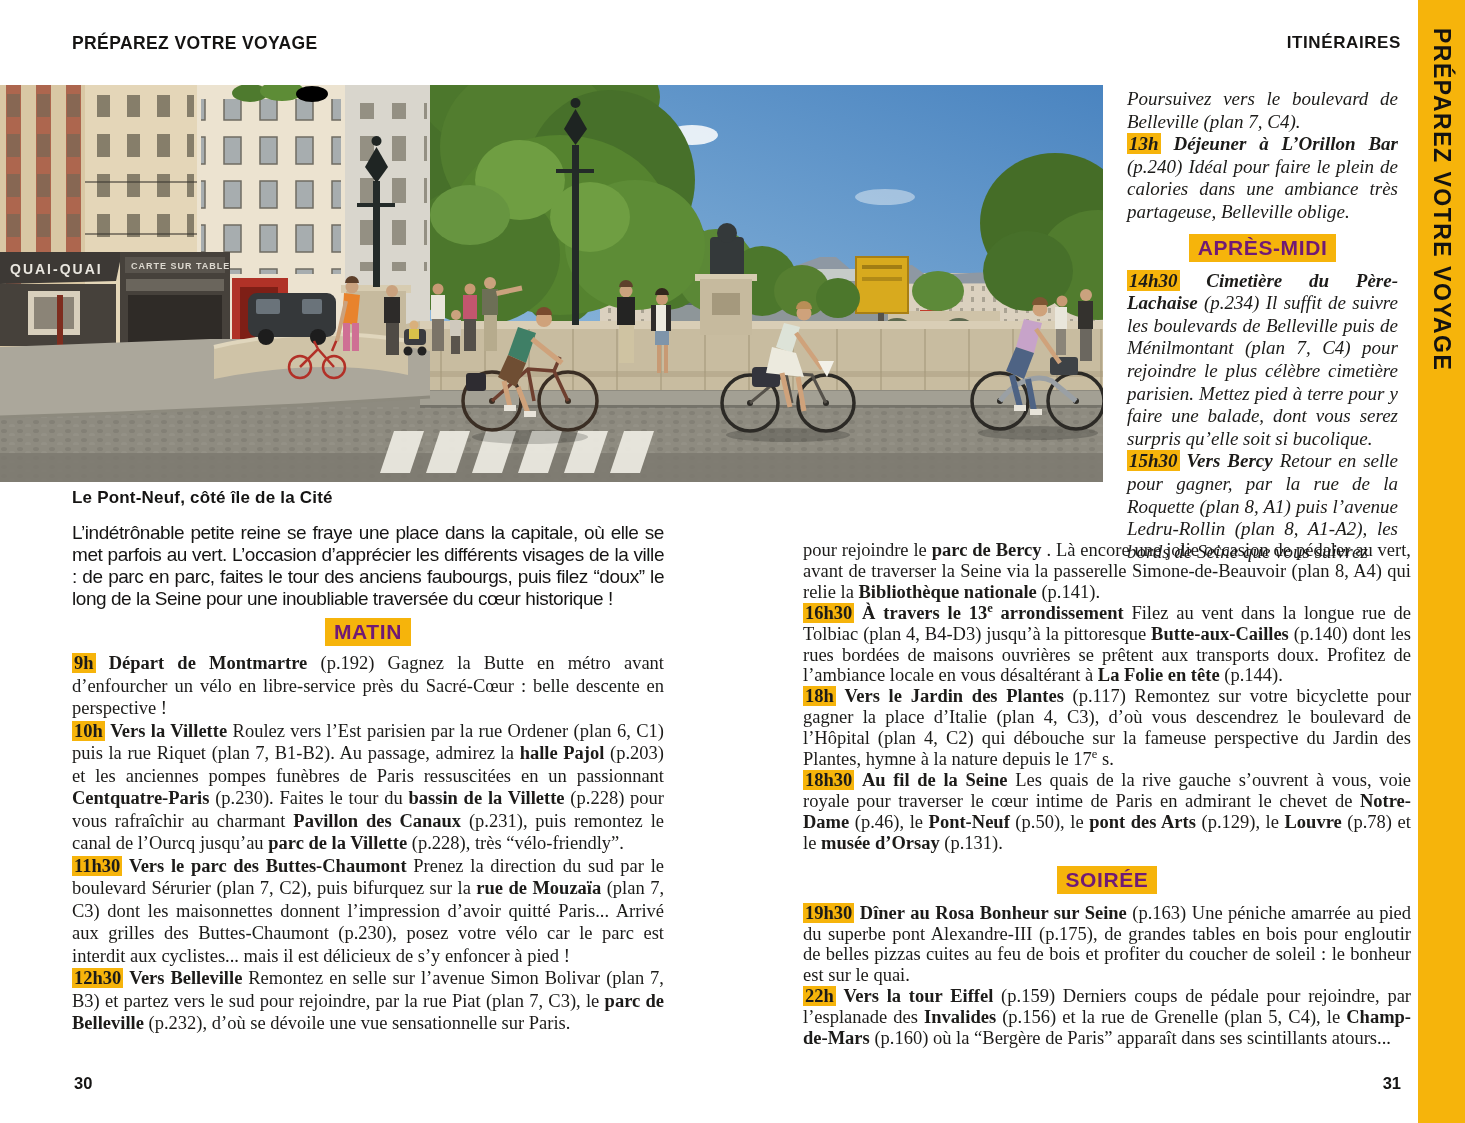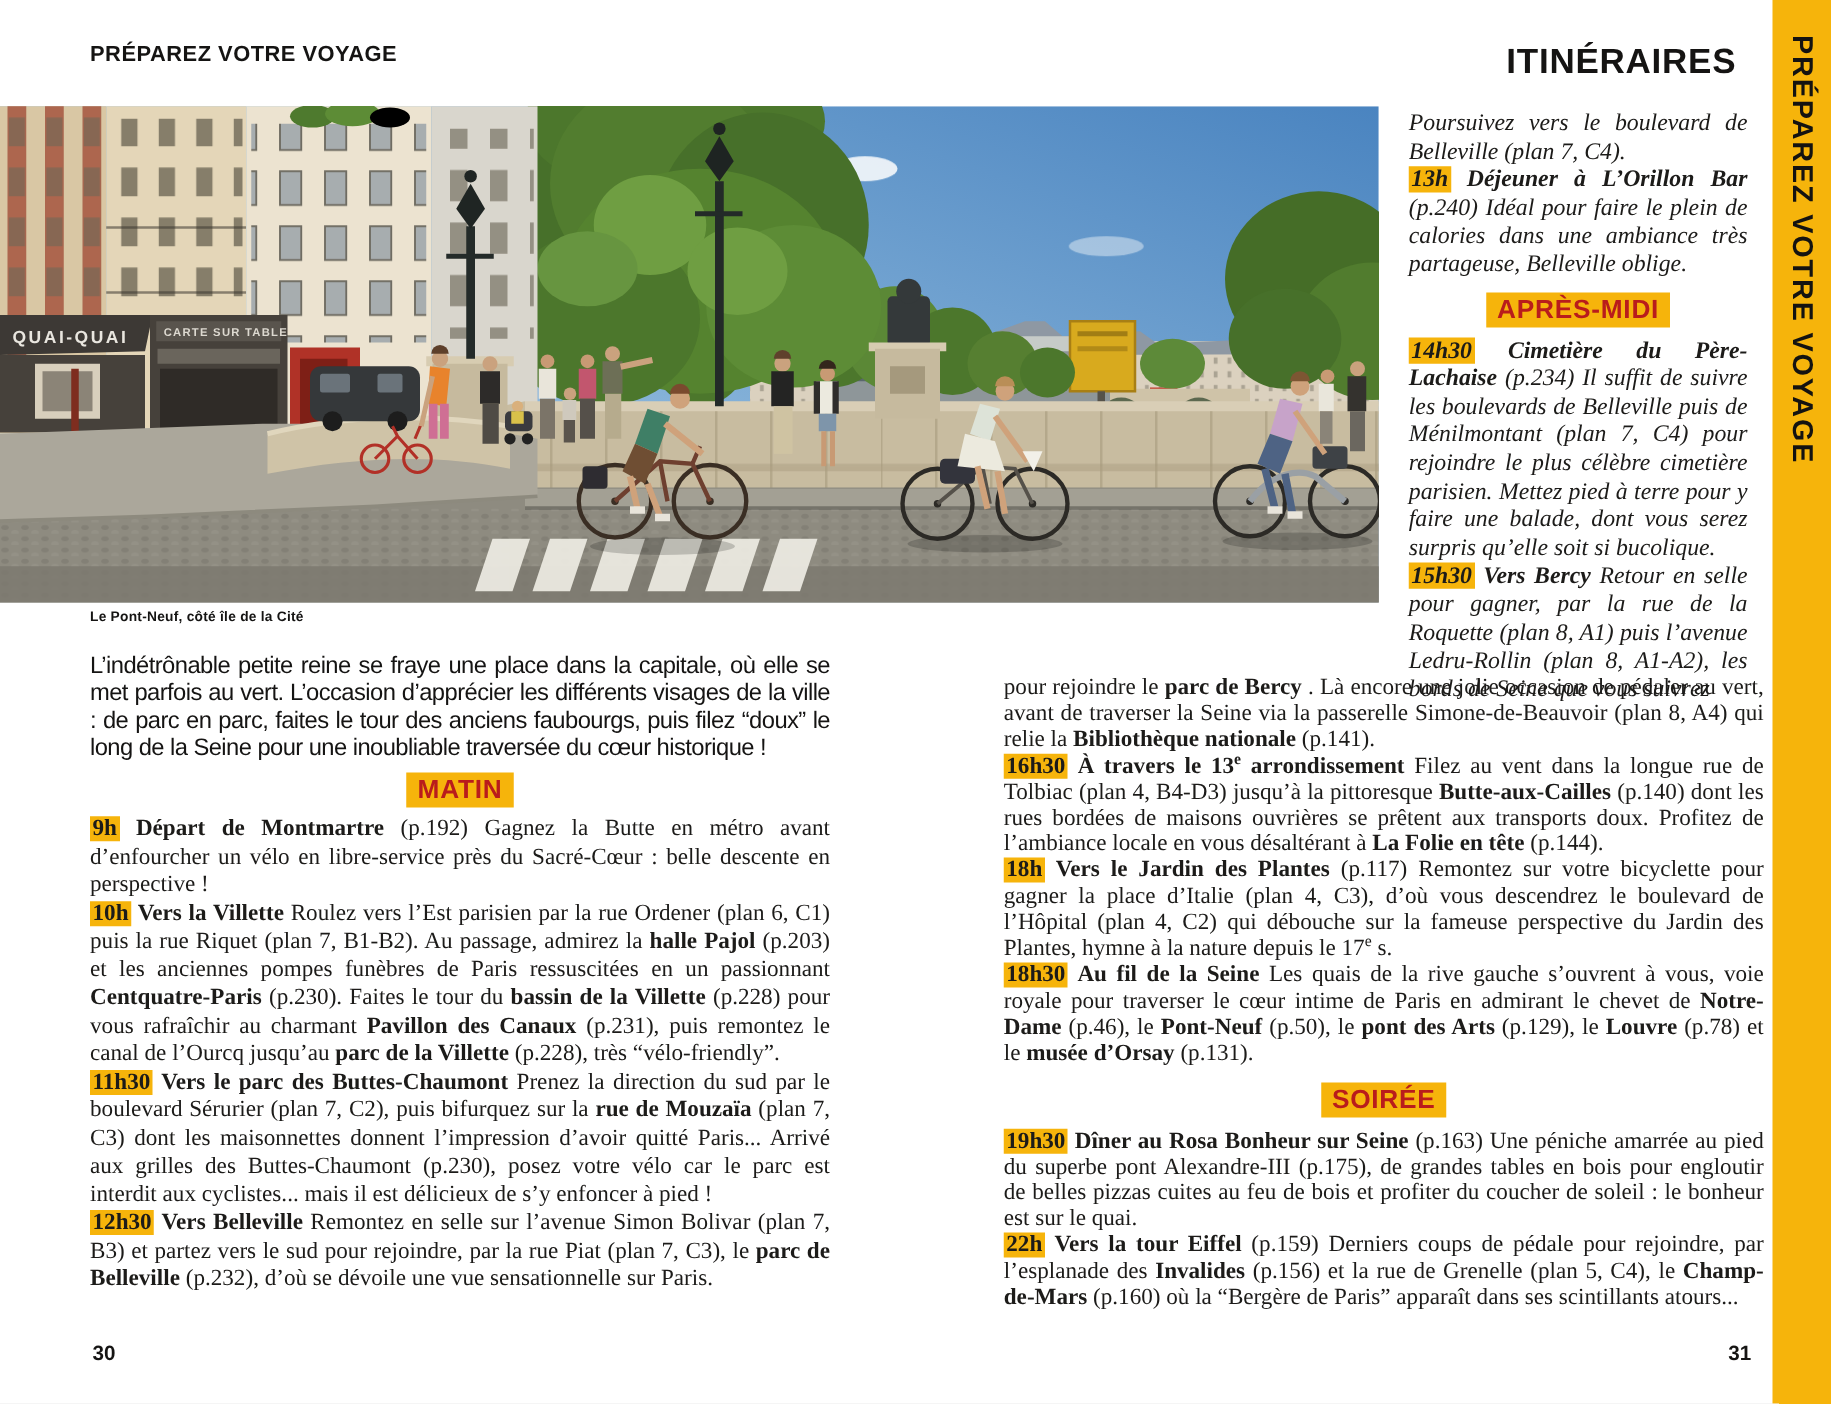--- a/index.html
+++ b/index.html
@@ -1,31 +1,31 @@
 <!DOCTYPE html>
 <html style="--yellow: #F6B40B;"><head>
 <meta charset="utf-8">
 <style>
   :root{ --yellow:#F6B40B; --ink:#151413; }
   html,body{margin:0;padding:0;background:#e8e8e8;}
   .spread{position:relative;width:1465px;height:1123px;background:#ffffff;overflow:hidden;
           font-family:"Liberation Sans",sans-serif;color:var(--ink);}
   .hdr{position:absolute;top:33px;font-weight:bold;letter-spacing:.4px;}
   .hdr-left{left:72px;font-size:17.5px;}
-  .hdr-right{right:76px;font-size:28px;letter-spacing:.6px;}
+  .hdr-right{right:64px;font-size:17px;letter-spacing:.6px;}
   .photo-wrap{position:absolute;left:0;top:85px;width:1103px;height:397px;}
   .photo-wrap svg{display:block;width:100%;height:100%;}
-  .caption{position:absolute;left:72px;top:488px;font-size:11px;font-weight:bold;letter-spacing:.2px;}
+  .caption{position:absolute;left:72px;top:488px;font-size:17px;font-weight:bold;letter-spacing:.2px;}
   .left-col{position:absolute;left:72px;top:522px;width:592px;}
   .title{margin:0 0 12px;text-align:center;font-size:45px;line-height:50px;font-weight:bold;letter-spacing:-.8px;}
   .intro{margin:0 0 8px;font-size:19px;line-height:22px;text-align:justify;letter-spacing:-.45px;}
   .sec-row{text-align:center;margin:4px 0 6px;}
   .right-col .sec-row{margin:10px 0 8px;}
   .wide-col .sec-row{margin:12px 0 9px;}
-  .sec-head{display:inline-block;background:var(--yellow);color:#b91c1c;font-weight:bold;
+  .sec-head{display:inline-block;background:var(--yellow);color:#701a75;font-weight:bold;
             font-size:21px;line-height:25px;padding:1px 9px 2px;letter-spacing:.6px;}
   .entry{margin:0;font-family:"Liberation Serif",serif;font-size:18.5px;line-height:22.5px;
          text-align:justify;color:#1c1b19;}
   .right-col .entry{font-size:19px;line-height:22.6px;font-style:italic;}
   .wide-col .entry{font-size:18.5px;line-height:20.9px;}
   .r-n{}
   .r-b{font-weight:bold;margin-top:20px;}
   .r-t{font-weight:bold;background:var(--yellow);padding:0 2px;}
   .r-s{vertical-align:super;font-size:.68em;line-height:0;}
   .r-bs{vertical-align:super;font-size:.68em;line-height:0;font-weight:bold;}

